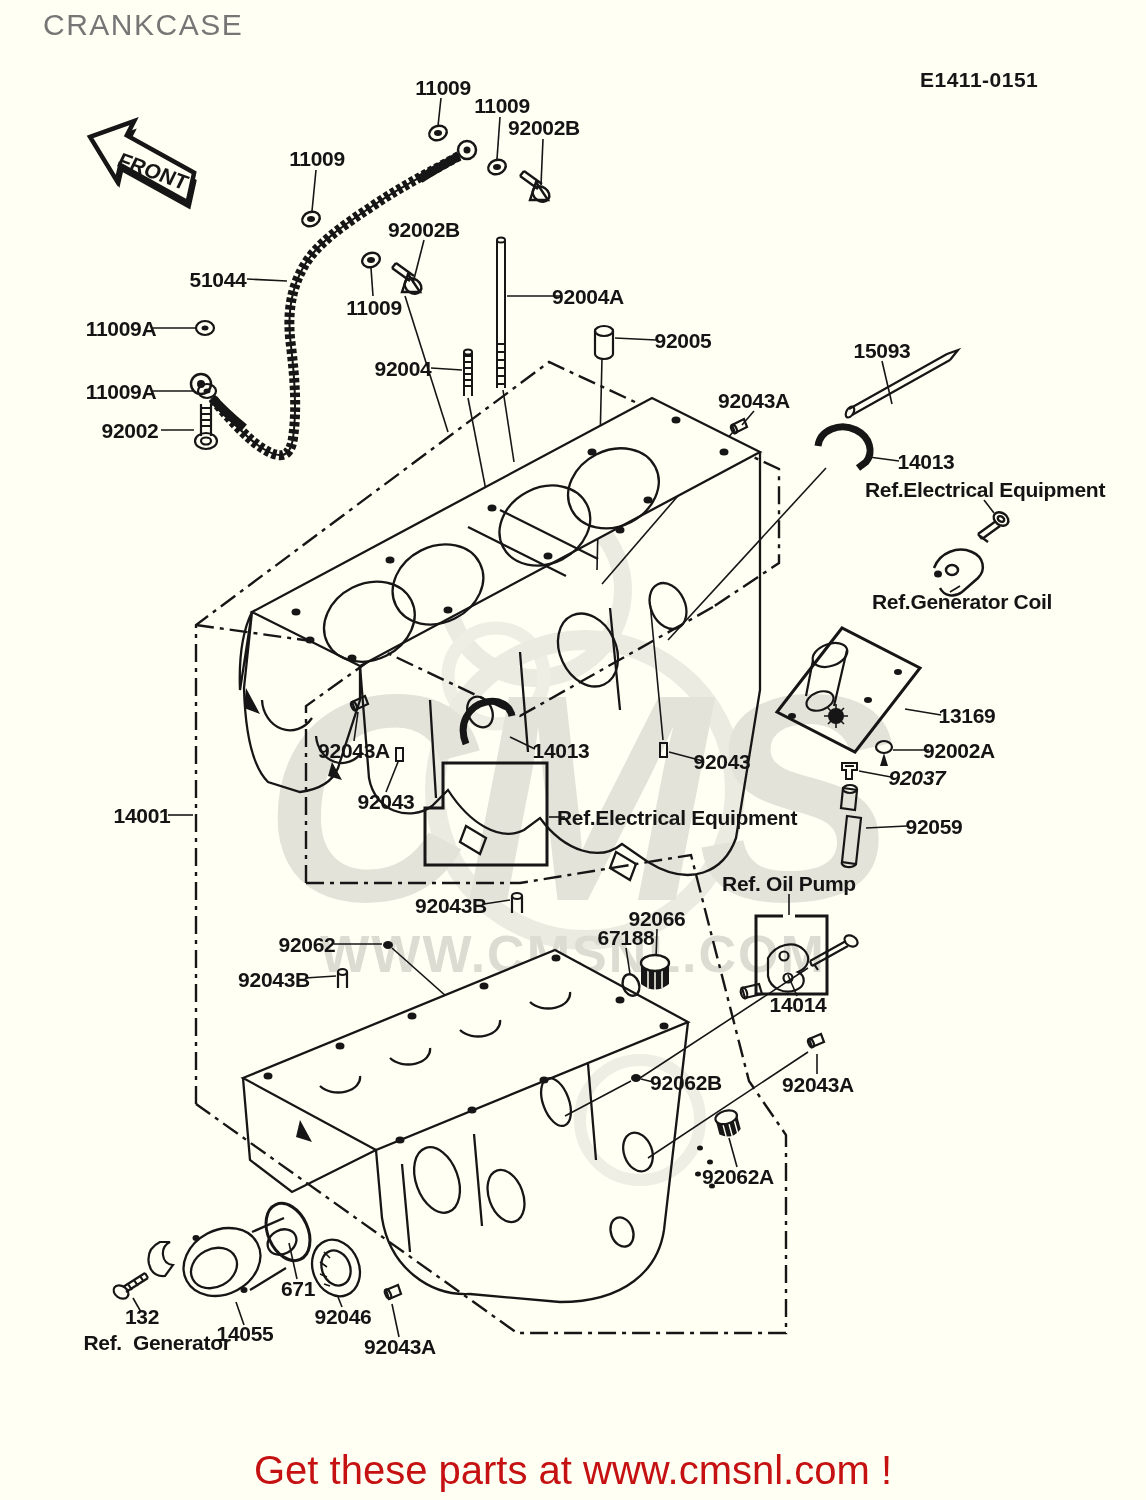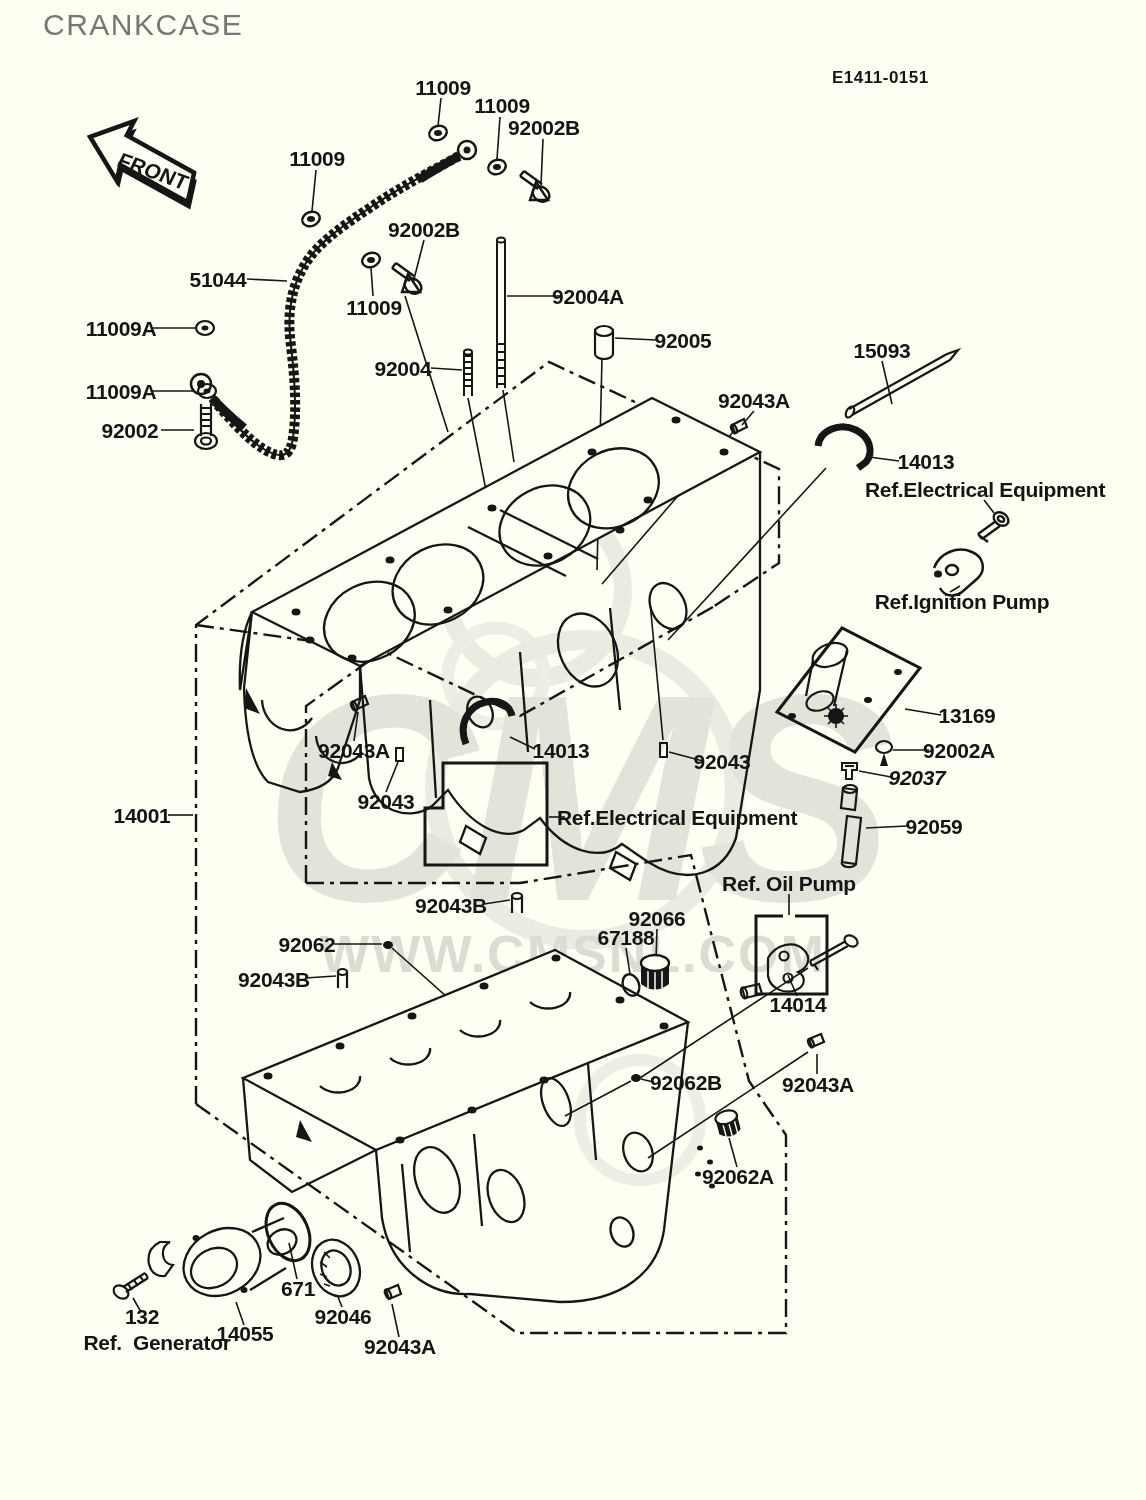--- a/index.html
+++ b/index.html
@@ -1,19 +1,19 @@
 <!DOCTYPE html>
 <html><head>
 <meta charset="utf-8">
 <style>
   html,body{margin:0;padding:0;}
   body{font-family:"Liberation Sans",sans-serif;}
   .page{position:relative;width:1146px;height:1500px;background:#fffff3;overflow:hidden;}
   .title{position:absolute;left:20px;top:8px;font-size:30px;letter-spacing:1.5px;color:#767676;font-weight:400;margin-left:23px;}
-  .diagram-code{position:absolute;left:832px;top:68px;font-size:17px;font-weight:bold;letter-spacing:.5px;color:#161616;}
+  .diagram-code{position:absolute;left:920px;top:68px;font-size:21px;font-weight:bold;letter-spacing:.5px;color:#161616;}
   svg.art{position:absolute;left:0;top:0;}
   .callout{position:absolute;transform:translate(-50%,-50%);font-size:21px;font-weight:bold;color:#141414;
            white-space:pre;letter-spacing:-0.3px;line-height:1;}
   .footer{position:absolute;left:0;top:1448px;width:100%;text-align:center;font-size:40px;font-weight:400;}
 </style>
 </head>
 <body>
 
 <div class="page" style="background: rgb(255, 255, 243);">
 
@@ -363,21 +363,21 @@
       <span class="callout" style="left: 121px; top: 328px;">11009A</span>
       <span class="callout" style="left: 121px; top: 391px;">11009A</span>
       <span class="callout" style="left: 130px; top: 430px;">92002</span>
       <span class="callout" style="left: 403px; top: 368px; text-align: right;">92004</span>
       <span class="callout" style="left: 588px; top: 296px;">92004A</span>
       <span class="callout" style="left: 683px; top: 340px;">92005</span>
       <span class="callout" style="left: 754px; top: 400px;">92043A</span>
       <span class="callout" style="left: 882px; top: 350px;">15093</span>
       <span class="callout" style="left: 926px; top: 461px;">14013</span>
       <span class="callout" style="left: 985px; top: 489px;">Ref.Electrical Equipment</span>
-      <span class="callout" style="left: 962px; top: 601px;">Ref.Ignition Pump</span>
+      <span class="callout" style="left: 962px; top: 601px;">Ref.Generator Coil</span>
       <span class="callout" style="left: 967px; top: 715px;">13169</span>
       <span class="callout" style="left: 959px; top: 750px;">92002A</span>
       <span class="callout" style="left: 917px; top: 777px; font-style: italic;">92037</span>
       <span class="callout" style="left: 934px; top: 826px;">92059</span>
       <span class="callout" style="left: 354px; top: 750px;">92043A</span>
       <span class="callout" style="left: 386px; top: 801px;">92043</span>
       <span class="callout" style="left: 561px; top: 750px;">14013</span>
       <span class="callout" style="left: 722px; top: 761px;">92043</span>
       <span class="callout" style="left: 677px; top: 817px;">Ref.Electrical Equipment</span>
       <span class="callout" style="left: 142px; top: 815px;">14001</span>
@@ -391,14 +391,15 @@
       <span class="callout" style="left: 686px; top: 1082px;">92062B</span>
       <span class="callout" style="left: 818px; top: 1084px;">92043A</span>
       <span class="callout" style="left: 738px; top: 1176px;">92062A</span>
       <span class="callout" style="left: 298px; top: 1288px;">671</span>
       <span class="callout" style="left: 343px; top: 1316px;">92046</span>
       <span class="callout" style="left: 400px; top: 1346px;">92043A</span>
       <span class="callout" style="left: 142px; top: 1316px;">132</span>
       <span class="callout" style="left: 157px; top: 1342px;">Ref.  Generator</span>
       <span class="callout" style="left: 245px; top: 1333px;">14055</span>
     </div>
+  <div class="footer" style="color: rgb(197, 17, 17);">Get these parts at www.cmsnl.com !</div>
 
 </div>
 
 </body></html>

